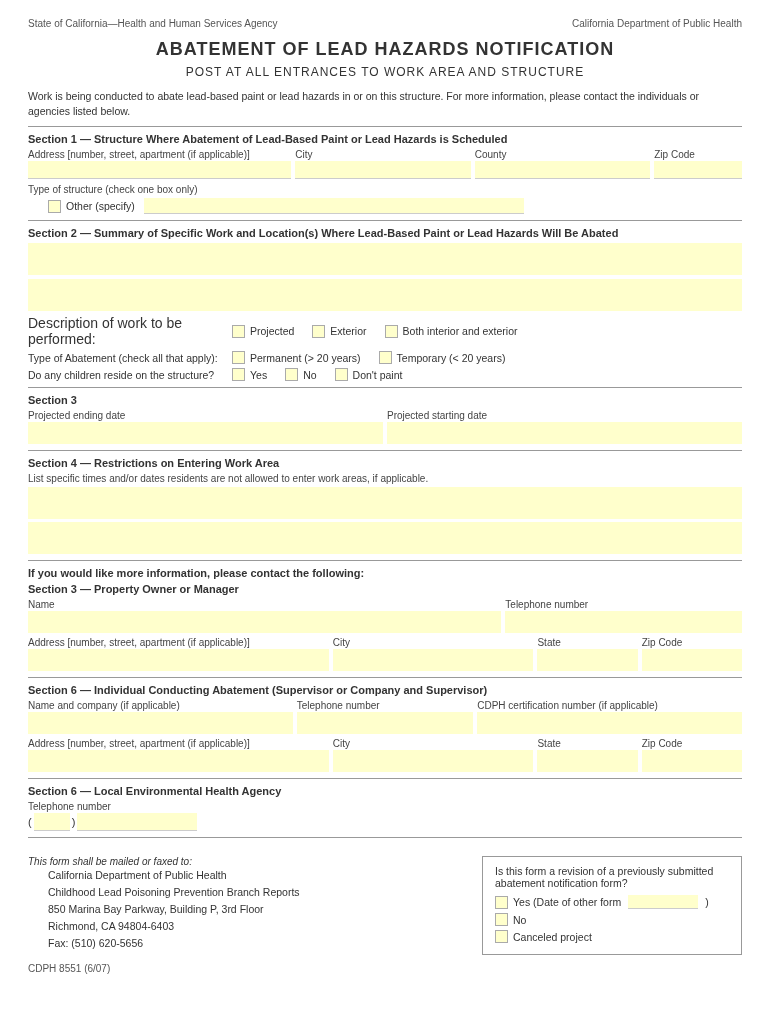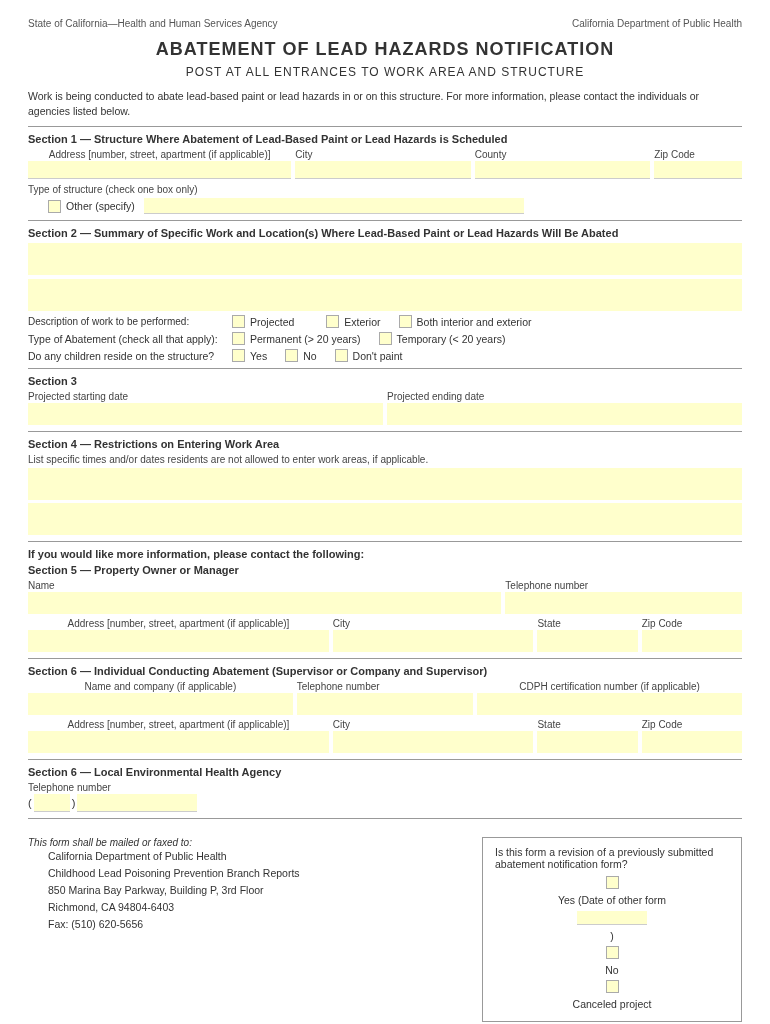--- a/index.html
+++ b/index.html
@@ -69,21 +69,21 @@
       display: block;
     }
     .row {
       display: flex;
       gap: 4px;
       margin-bottom: 4px;
     }
     .col { display: flex; flex-direction: column; }
     .flex-1 { flex: 1; }
     .flex-2 { flex: 2; }
-    .flex-3 { flex: 3; text-align: center; }
+    .flex-3 { flex: 3; }
     .checkbox-box {
       width: 13px;
       height: 13px;
       border: 1.5px solid #aaa;
       background: #ffffcc;
       display: inline-block;
       flex-shrink: 0;
     }
     .checkboxes-group {
       display: flex;
@@ -118,21 +118,20 @@
     .revision-box {
       border: 1.5px solid #999;
       padding: 8px 12px;
       font-size: 10.5px;
       width: 260px;
       margin-left: auto;
       margin-top: 8px;
     }
     .revision-box .checkbox-item {
       margin: 3px 0;
-      flex-direction: column;
     }
     .bottom-row {
       display: flex;
       gap: 22px;
       margin-top: 10px;
     }
     .bottom-left {
       flex: 1;
     }
     .cdph-footer {
@@ -207,26 +206,26 @@
 </div>
 
 <hr class="section-divider">
 
 <div class="section-block">
   <div class="section-header">Section 2 — Summary of Specific Work and Location(s) Where Lead-Based Paint or Lead Hazards Will Be Abated</div>
   <div class="section2-textarea"></div>
   <div class="section2-textarea"></div>
 
   <div class="row" style="margin-top:4px; align-items:center;">
-    <span style="width:200px; font-size:10px;">Description of work to be performed:</span>
+    <span style="width:200px; font-size:14px;">Description of work to be performed:</span>
     <div class="checkbox-item">
       <div class="checkbox-box"></div>
       <span>Projected</span>
     </div>
-    <div class="checkbox-item" style="margin-left:28px;">
+    <div class="checkbox-item" style="margin-left:14px;">
       <div class="checkbox-box"></div>
       <span>Exterior</span>
     </div>
     <div class="checkbox-item" style="margin-left:14px;">
       <div class="checkbox-box"></div>
       <span>Both interior and exterior</span>
     </div>
   </div>
 
   <div class="row" style="align-items:center; margin-top:3px;">
@@ -257,44 +256,44 @@
     </div>
   </div>
 </div>
 
 <hr class="section-divider">
 
 <div class="section-block">
   <div class="section-header">Section 3</div>
   <div class="row">
     <div class="col flex-1">
+      <div class="field-label">Projected ending date</div>
+      <div class="input-yellow-tall"></div>
+    </div>
+    <div class="col flex-1">
       <div class="field-label">Projected starting date</div>
-      <div class="input-yellow-tall"></div>
-    </div>
-    <div class="col flex-1">
-      <div class="field-label">Projected ending date</div>
       <div class="input-yellow-tall"></div>
     </div>
   </div>
 </div>
 
 <hr class="section-divider">
 
 <div class="section-block">
   <div class="section-header">Section 4 — Restrictions on Entering Work Area</div>
   <div class="field-label" style="margin-bottom:3px;">List specific times and/or dates residents are not allowed to enter work areas, if applicable.</div>
   <div class="section4-textarea"></div>
   <div class="section4-textarea" style="margin-top:3px;"></div>
 </div>
 
 <hr class="section-divider">
 
 <div class="section-block">
   <div style="font-weight:bold; font-size:11px; margin: 4px 0;">If you would like more information, please contact the following:</div>
-  <div class="section-header">Section 5 — Property Owner or Manager</div>
+  <div class="section-header">Section 3 — Property Owner or Manager</div>
 
   <div class="section5-name-row">
     <div class="col" style="flex:3;">
       <div class="field-label">Name</div>
       <div class="input-yellow-tall"></div>
     </div>
     <div class="col" style="flex:1.5;">
       <div class="field-label">Telephone number</div>
       <div class="input-yellow-tall"></div>
     </div>

